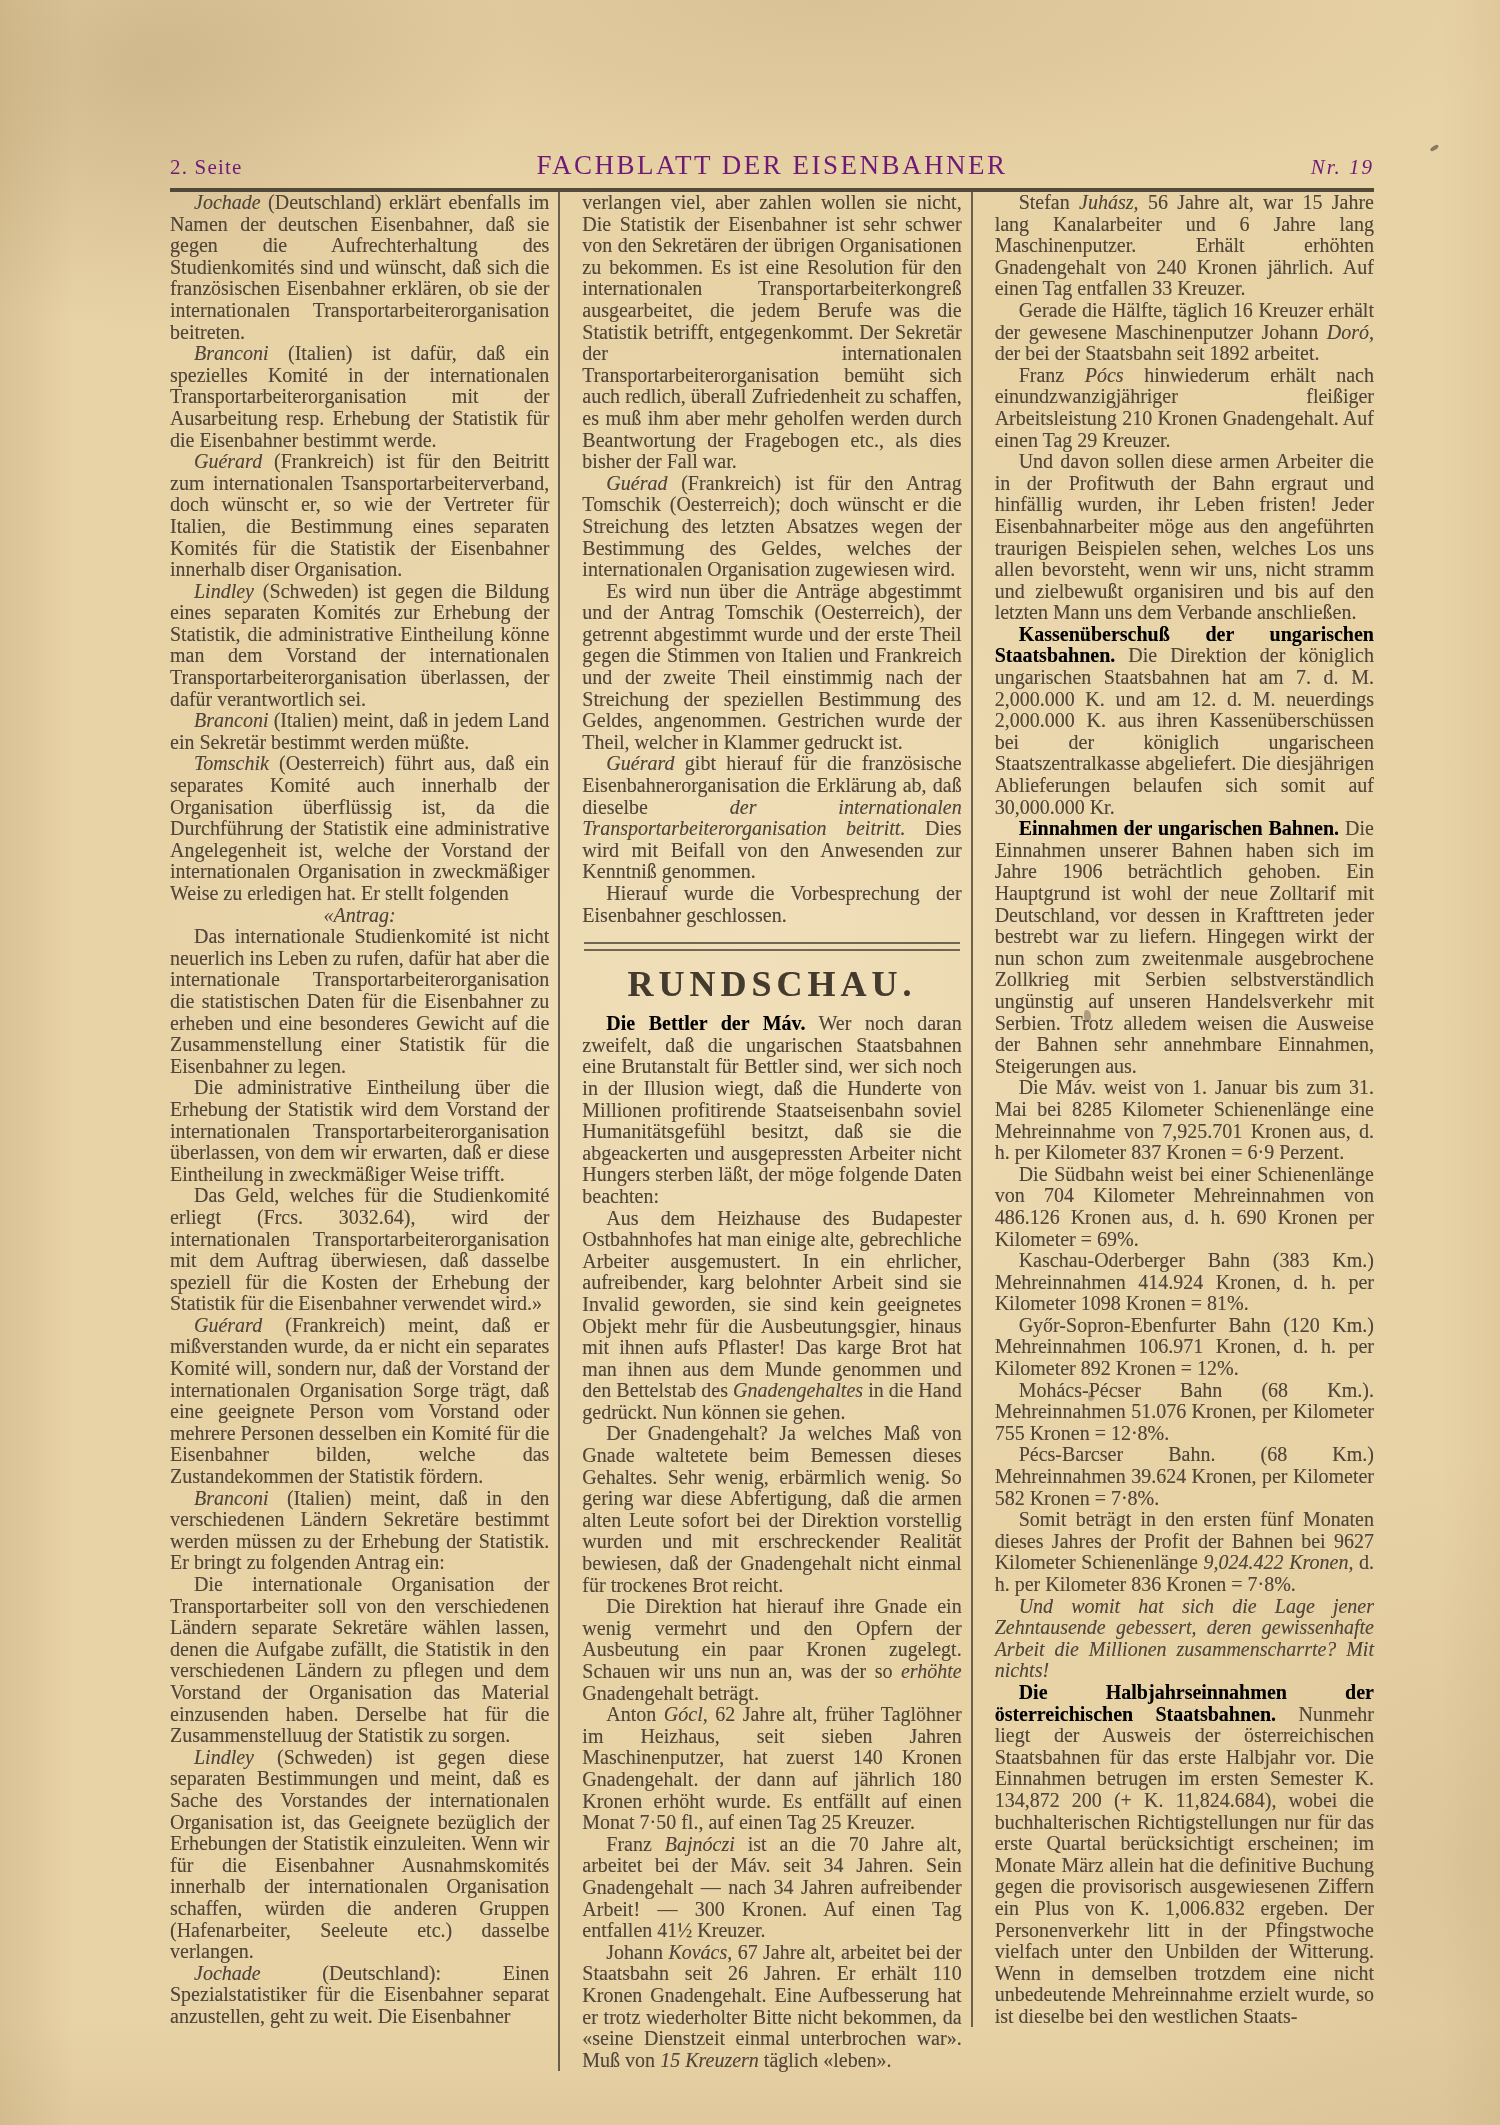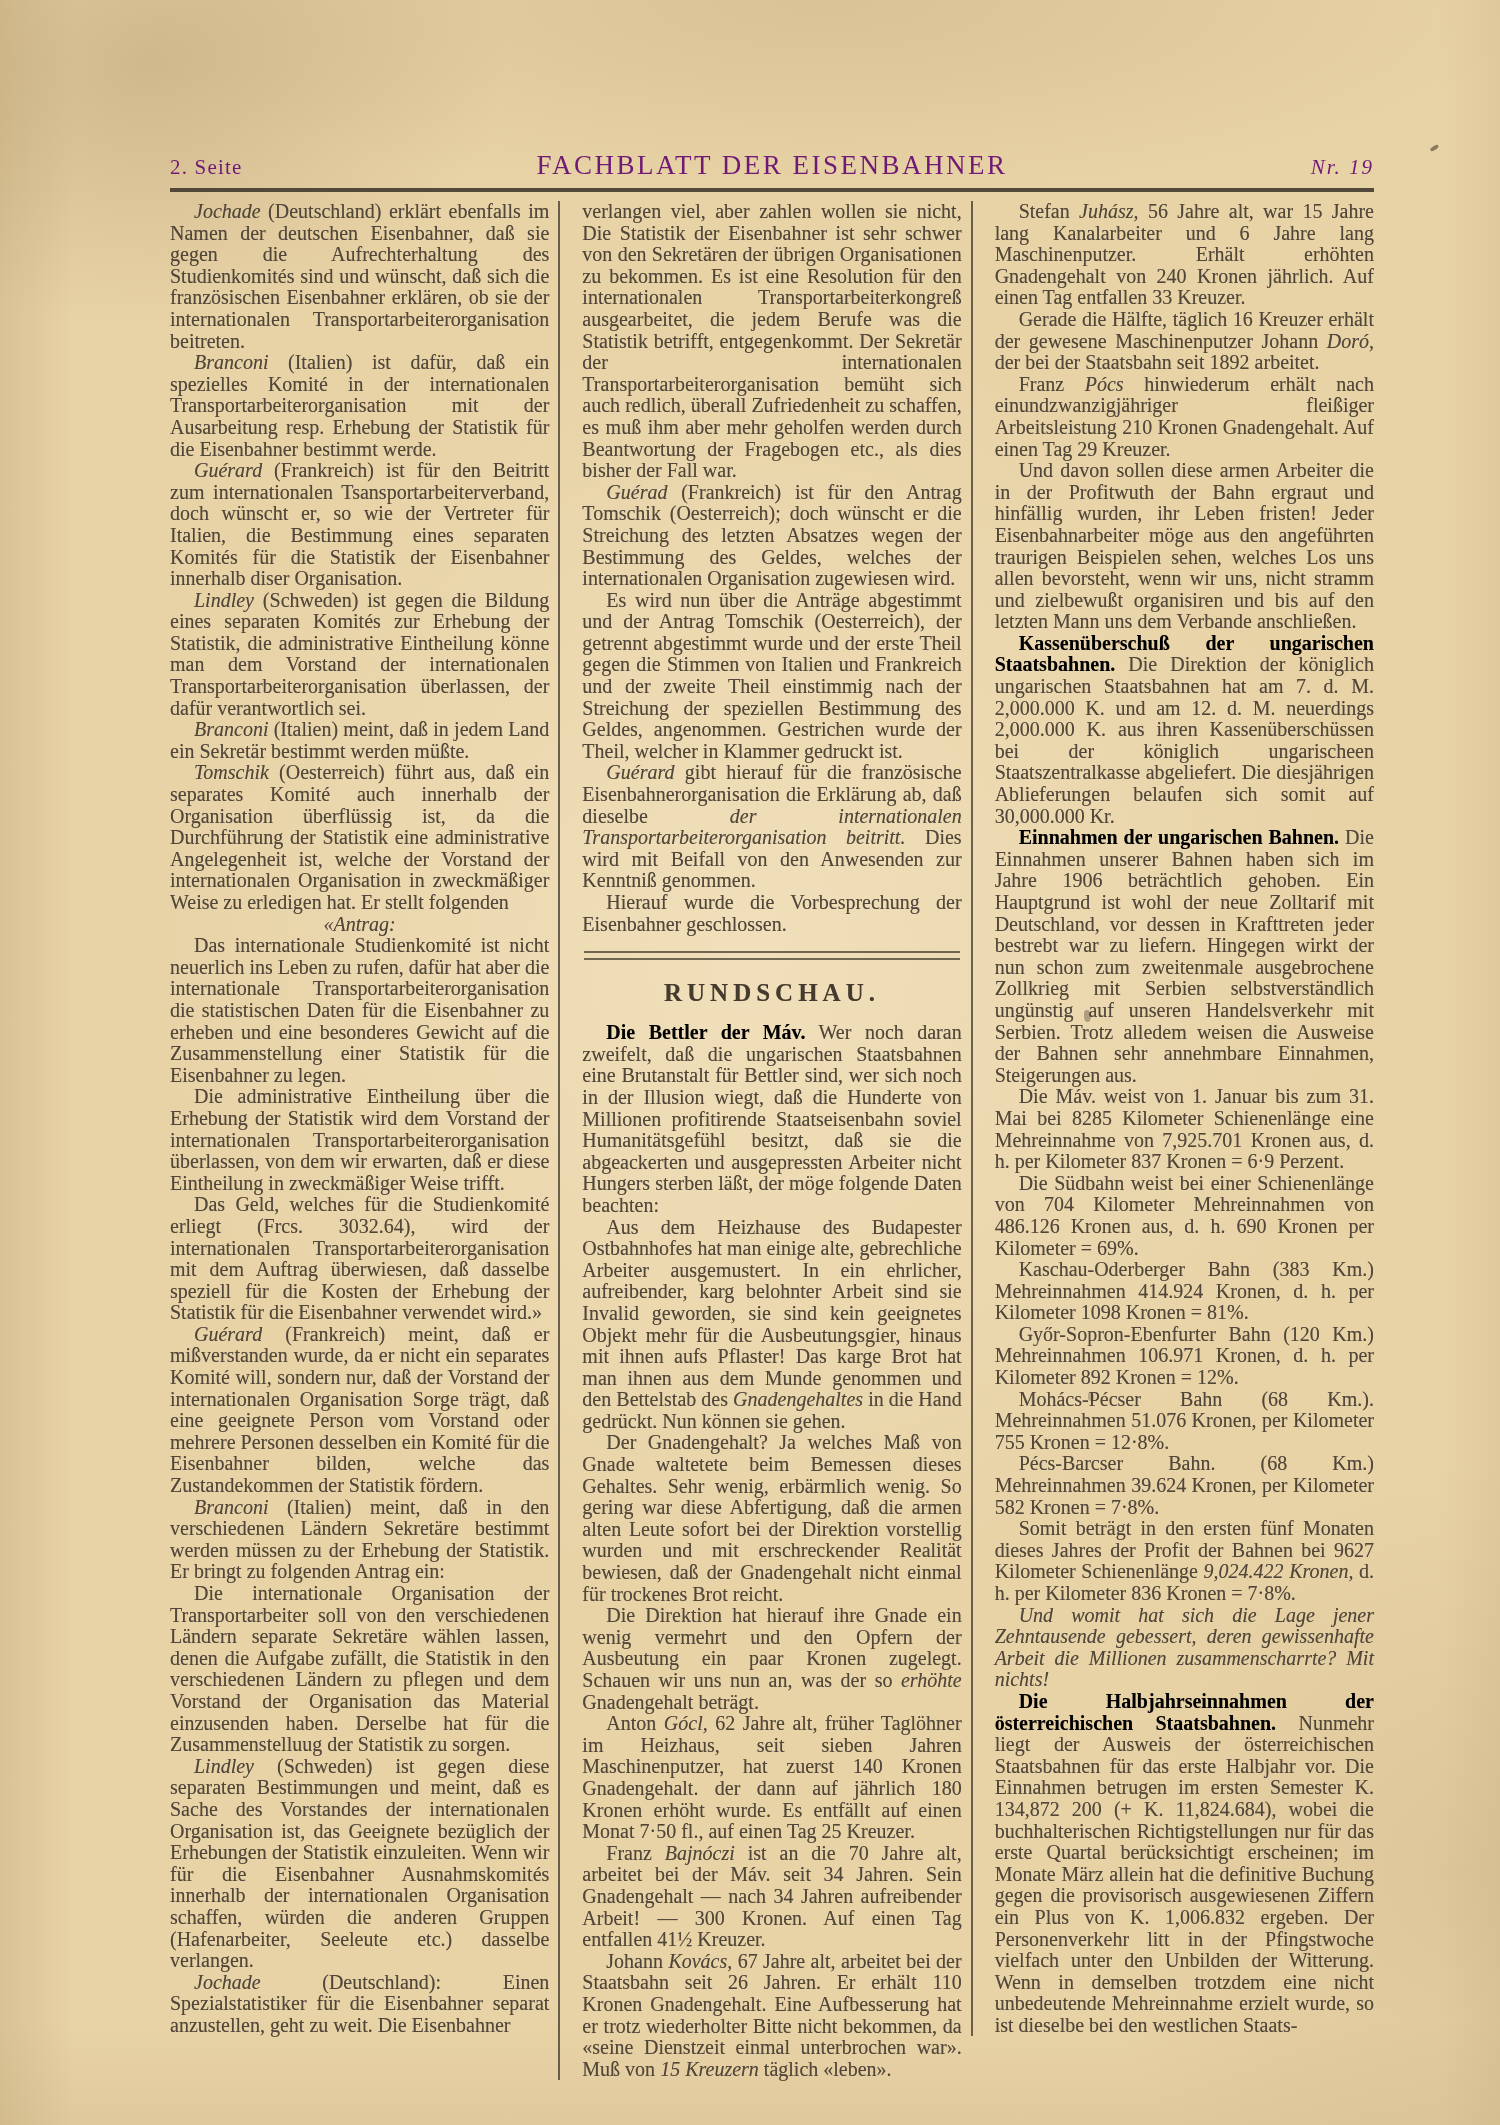--- a/index.html
+++ b/index.html
@@ -16,32 +16,32 @@
       linear-gradient(0deg, rgba(150,118,66,.10), rgba(150,118,66,0) 5%);
     font-family:"Liberation Serif","DejaVu Serif",serif;
     color:#51463a;
   }
   .paper{position:absolute;left:170px;top:150px;width:1204px;}
   .pagehead{display:flex;align-items:baseline;font-size:21px;letter-spacing:1.2px;color:#701a75;}
   .ph-left{flex:1;text-align:left;}
   .ph-center{flex:0 0 auto;text-align:center;font-size:27px;letter-spacing:2.5px;}
   .ph-right{flex:1;text-align:right;letter-spacing:2px;font-style:italic;}
   .headrule{height:4px;background:rgba(63,55,42,.88);margin-top:7px;}
-  .cols{display:flex;margin-top:9px;align-items:flex-start;}
+  .cols{display:flex;align-items:flex-start;}
   .col{
     width:385px;font-size:20px;line-height:21.6px;text-align:justify;
     hyphens:auto;-webkit-hyphens:auto;
     text-shadow:0 0 .5px rgba(84,73,57,.45);
   }
   .col + .col{border-left:2px solid rgba(70,61,48,.78);padding-left:22px;margin-left:9px;}
   .col p{margin:0;text-indent:24px;}
   .col p.p0{text-indent:0;}
   .col p.pc{text-align:center;text-indent:0;}
   .col p.h1{
-    text-align:center;text-indent:0;font-weight:700;font-size:25px;
+    text-align:center;text-indent:0;font-weight:700;font-size:36px;
     letter-spacing:5px;line-height:30px;margin:18px 0 14px;color:#443b2e;
   }
   .rule2{
     height:5px;margin:16px 2px 2px 2px;
     border-top:2px solid rgba(70,61,48,.75);
     border-bottom:2px solid rgba(70,61,48,.75);
   }
   .sg-i{font-style:italic;}
   .sg-b{font-weight:700;color:#000000;}
   .speck{position:absolute;background:rgba(60,50,38,.55);border-radius:40% 60% 50% 50%;}

